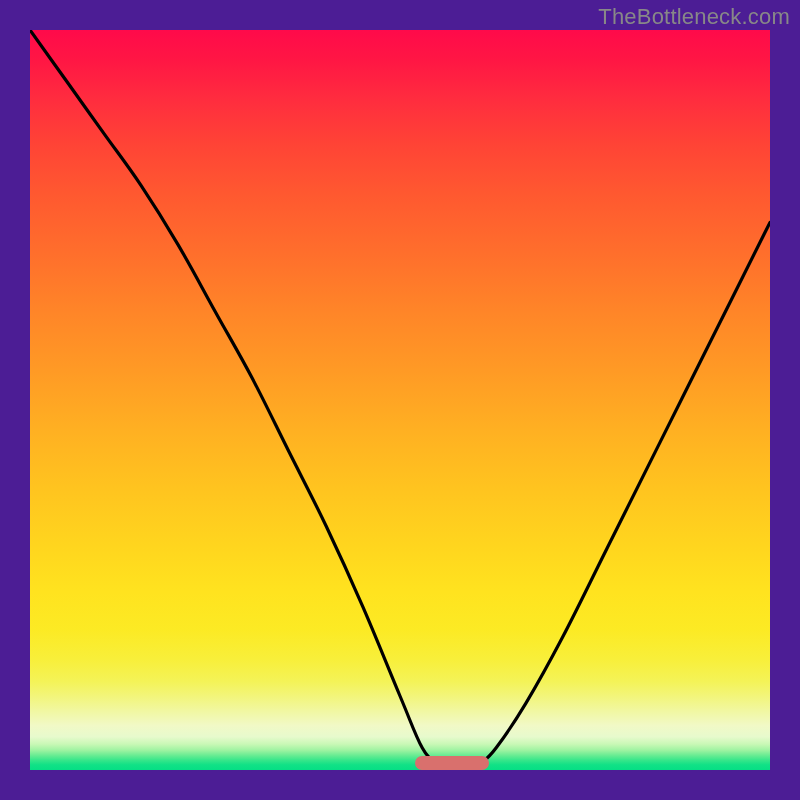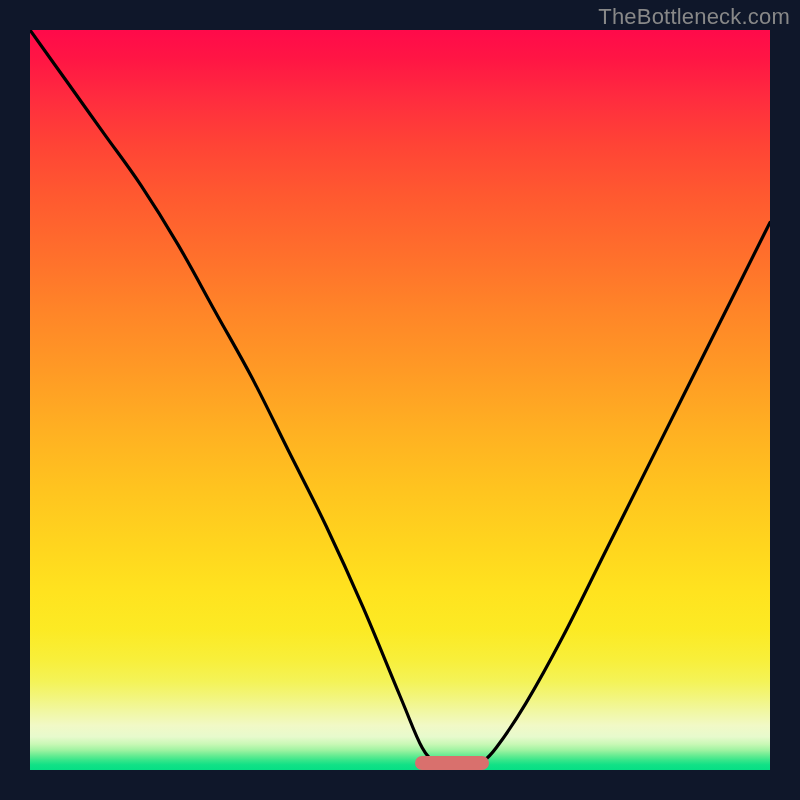--- a/index.html
+++ b/index.html
@@ -8,21 +8,21 @@
     width: 800px;
     height: 800px;
     background: #000;
     overflow: hidden;
     font-family: Arial, Helvetica, sans-serif;
   }
   .frame {
     position: relative;
     width: 800px;
     height: 800px;
-    background: #0f172a;
+    background: #4c1d95;
   }
   .watermark {
     position: absolute;
     top: 4px;
     right: 10px;
     color: #888;
     font-size: 22px;
     font-weight: 500;
     letter-spacing: 0.2px;
     z-index: 10;

